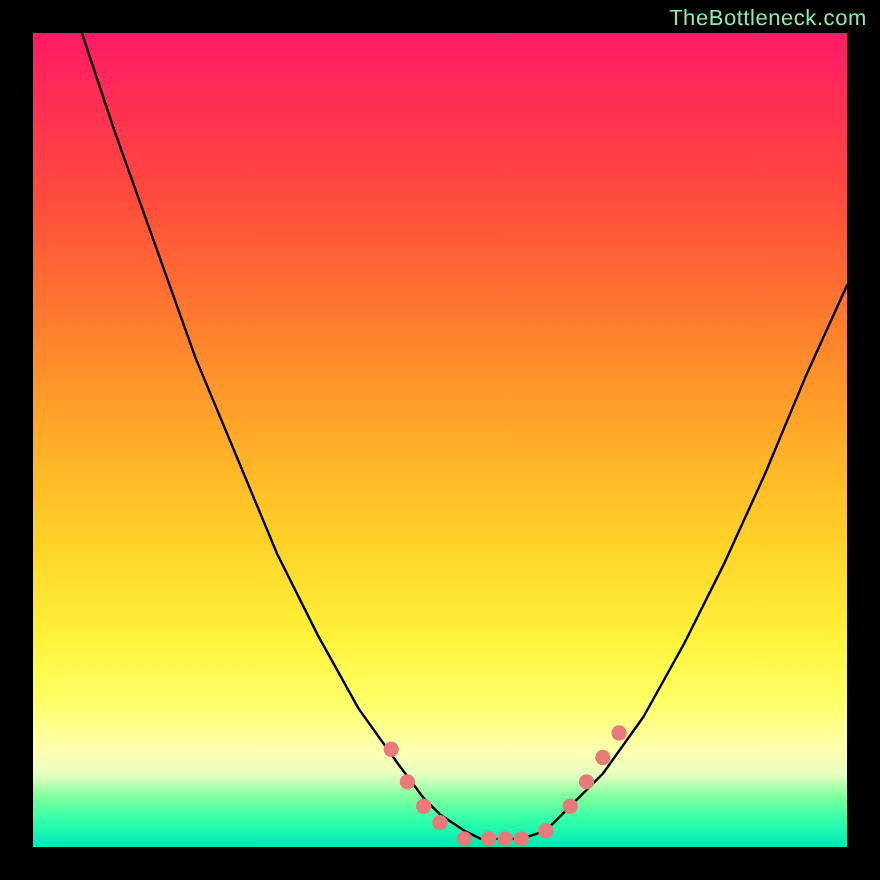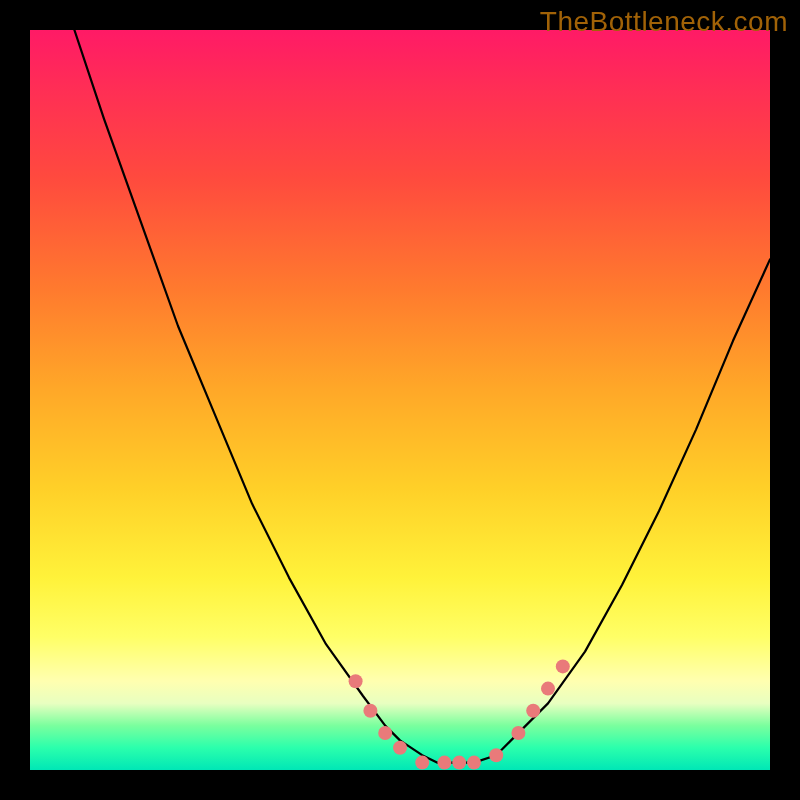--- a/index.html
+++ b/index.html
@@ -47,22 +47,22 @@
     position: absolute;
     left: 0;
     top: 0;
     width: 740px;
     height: 740px;
   }
   .watermark {
     position: absolute;
     top: 6px;
     right: 12px;
-    font-size: 28px;
-    color: #a16207;
+    font-size: 20px;
+    color: #86efac;
     font-weight: 500;
     letter-spacing: 0.5px;
     user-select: none;
   }
 </style>
 </head>
 <body>
 
 <div class="frame">
   <div class="plot">

